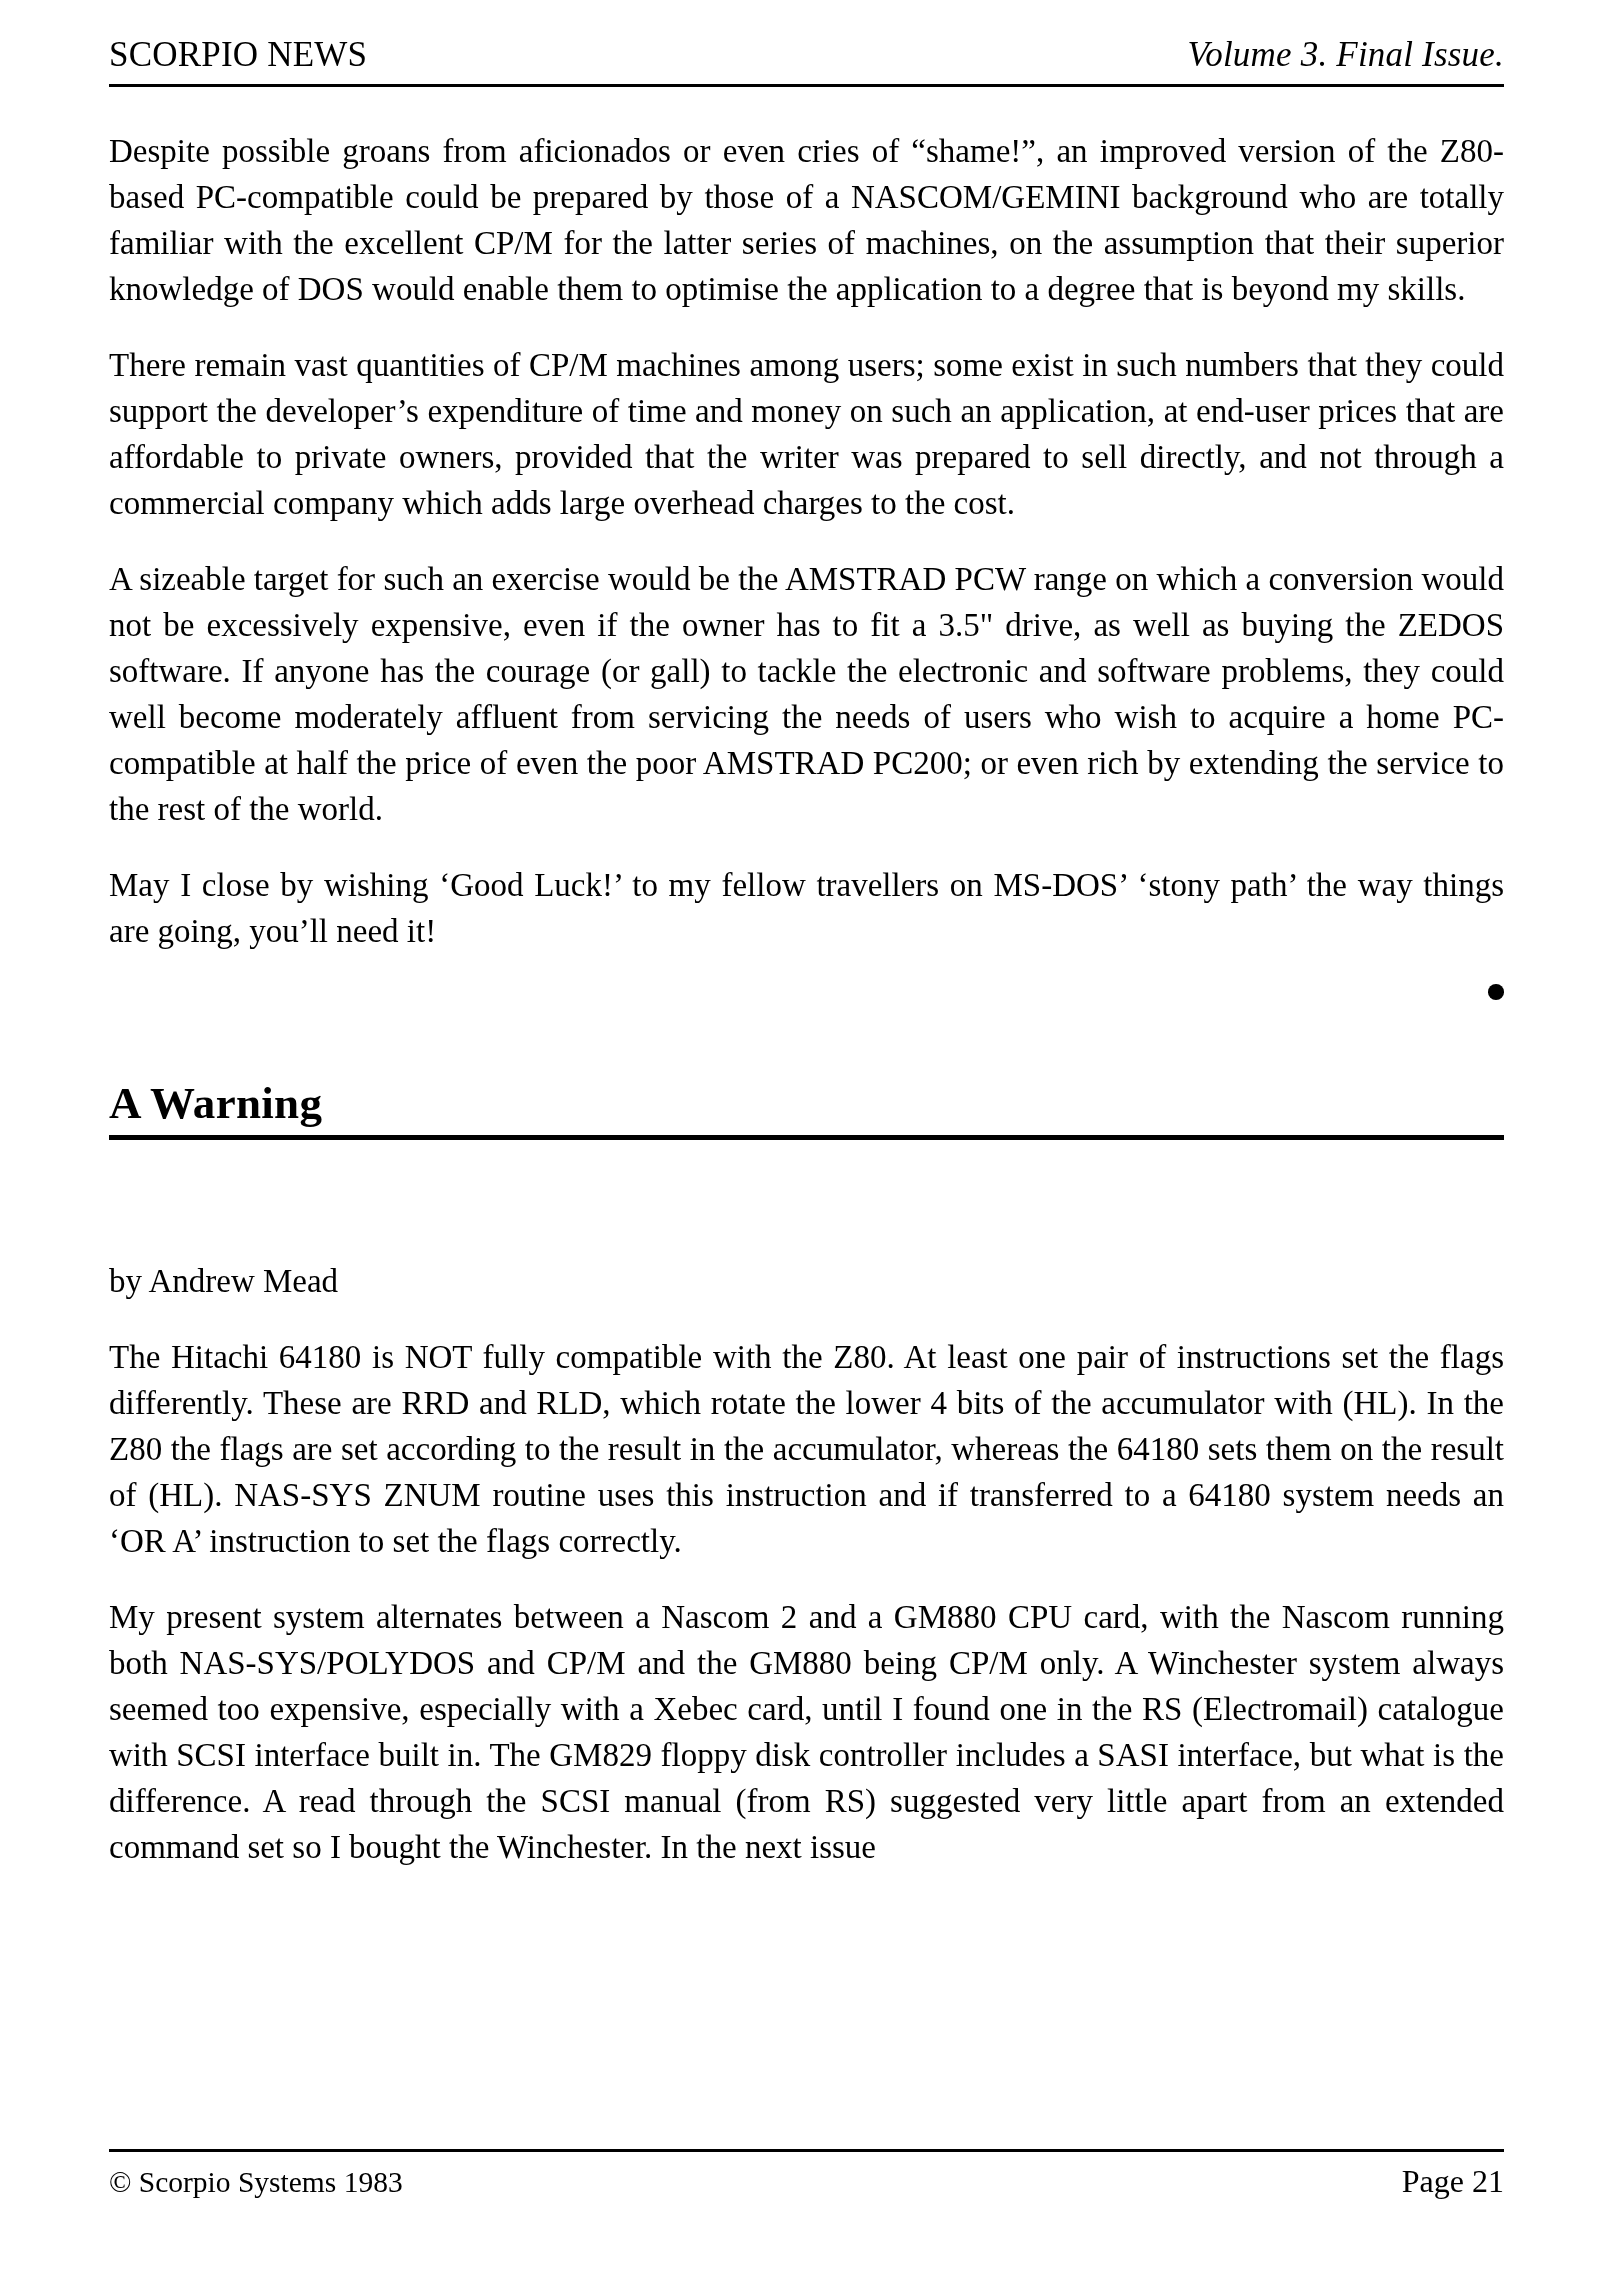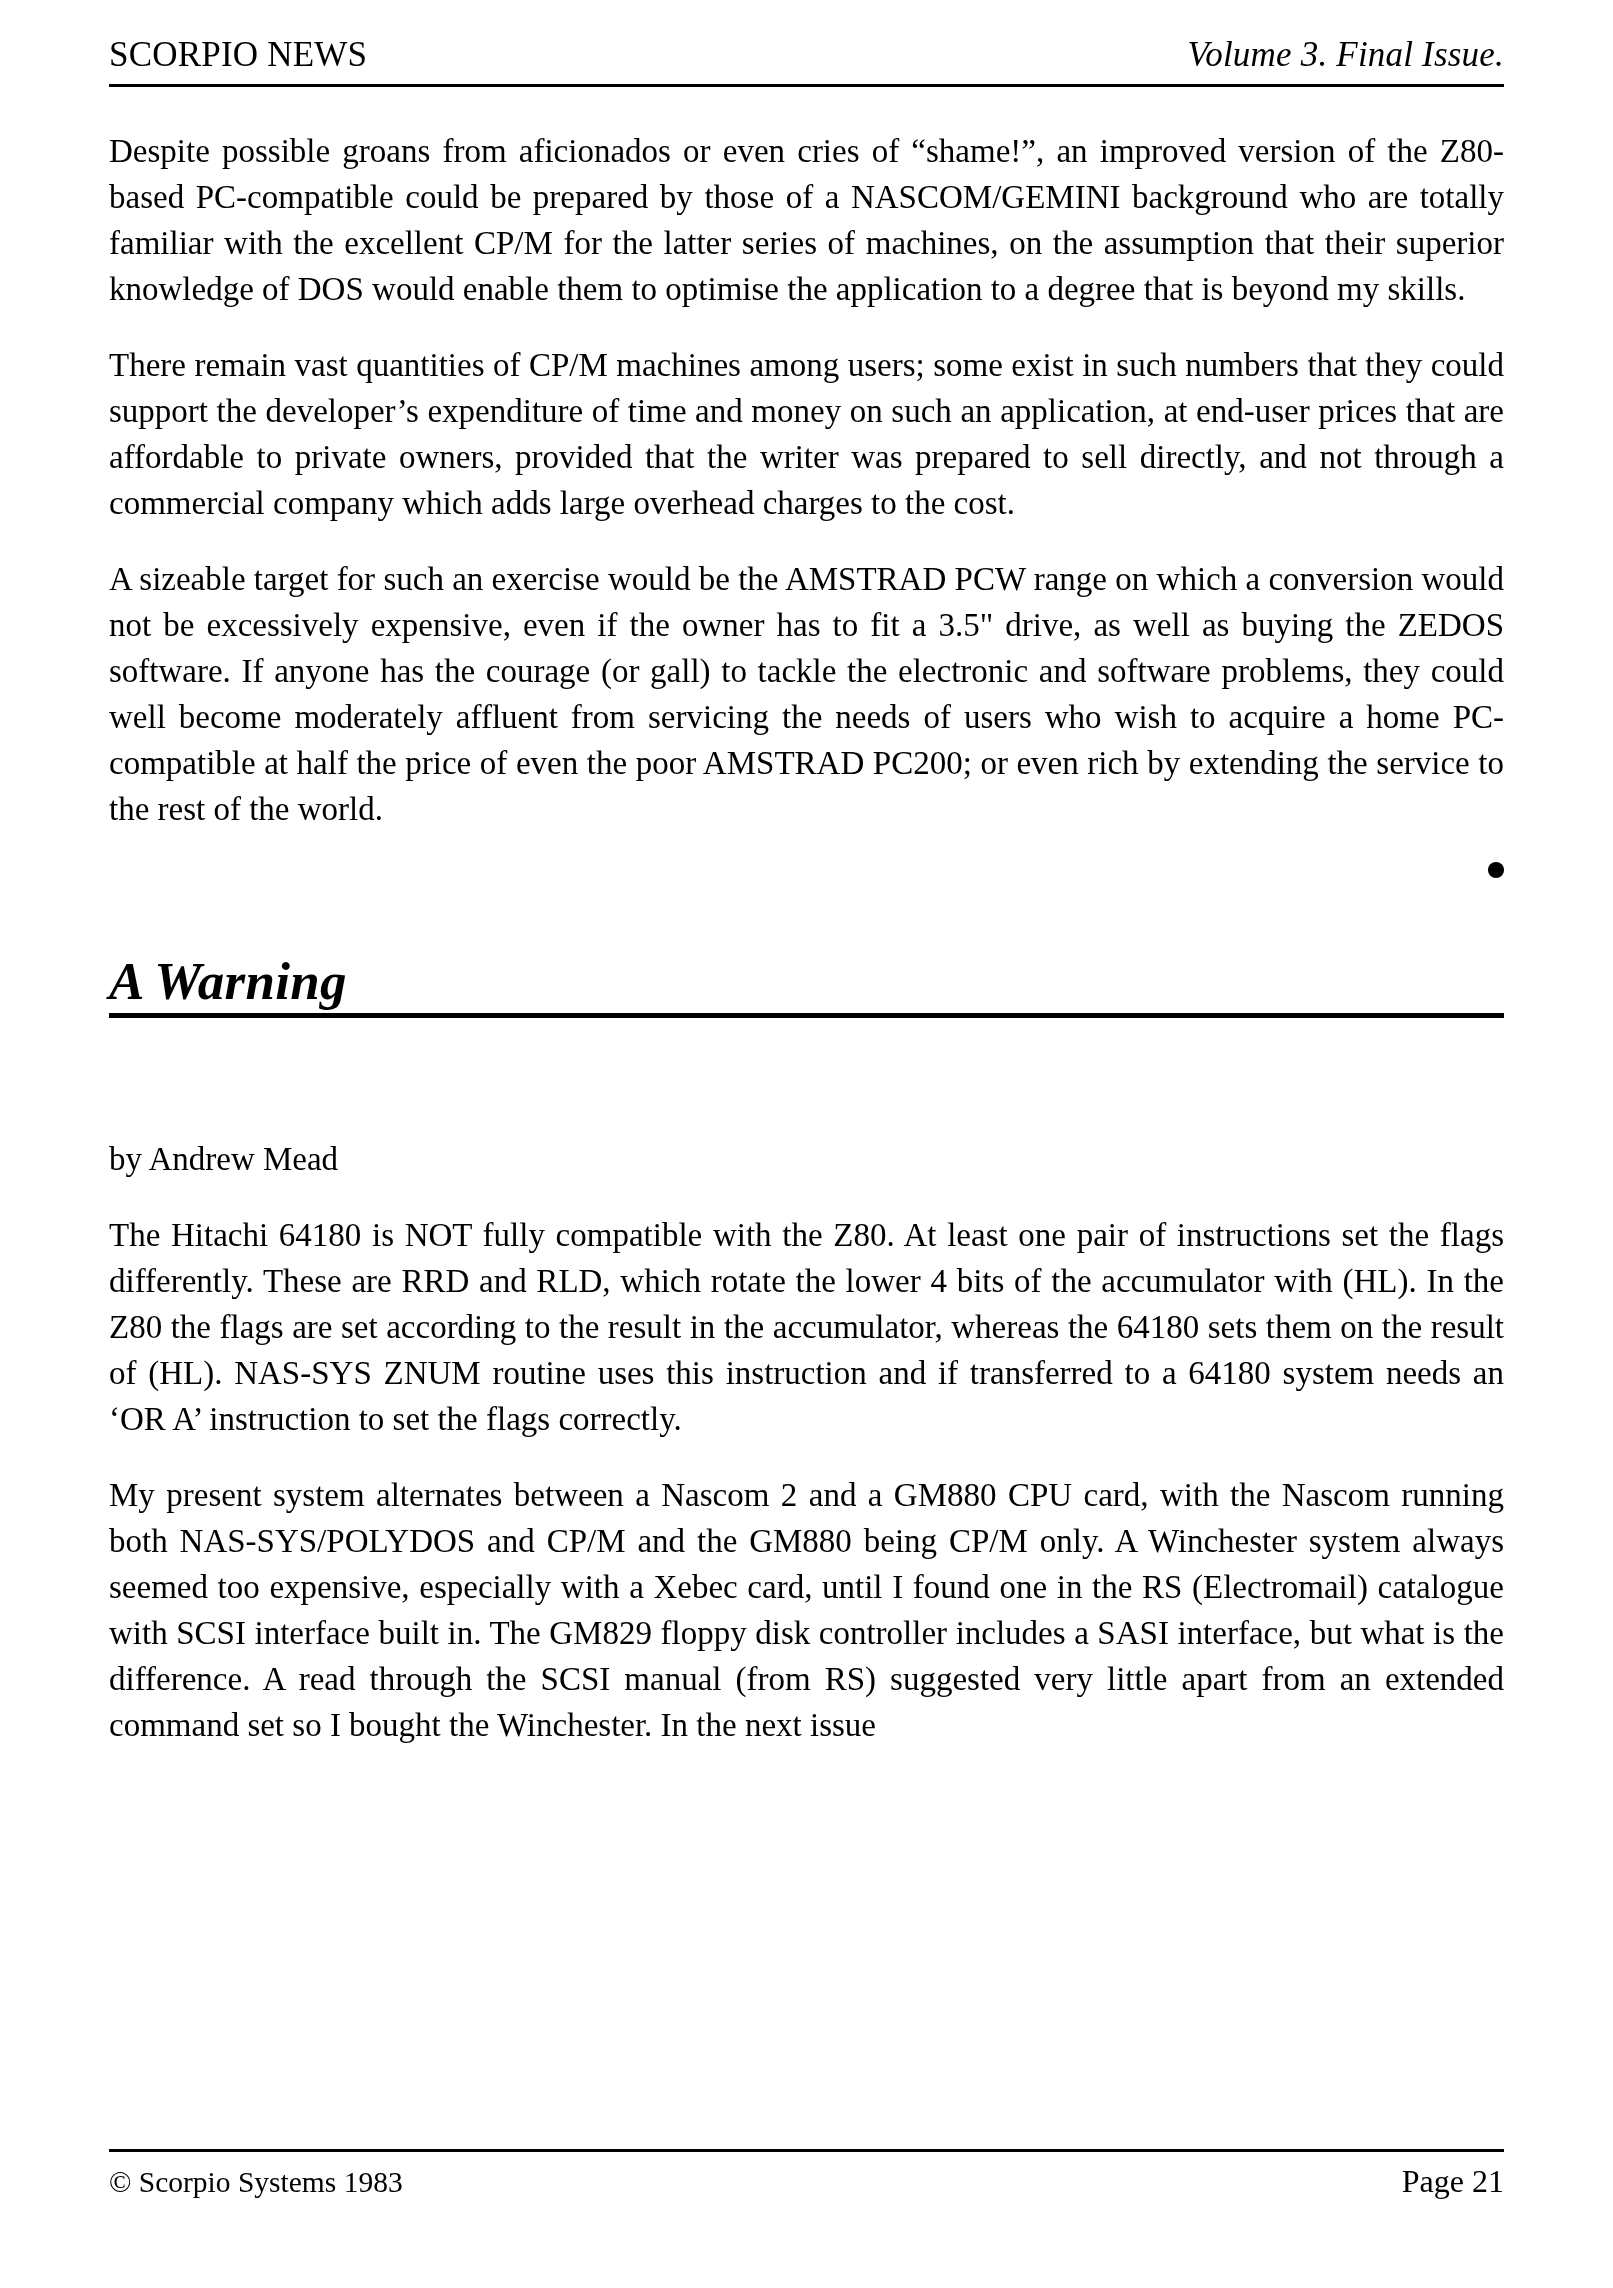--- a/index.html
+++ b/index.html
@@ -72,26 +72,25 @@
     display: flex;
     justify-content: space-between;
     align-items: baseline;
   }
 
   
   .section-head-wrap {
     margin-top: 76px;
   }
   h2.section-head {
-    font-size: 53px;
+    font-size: 45px;
     font-weight: bold;
     margin: 0 0 5.5px 0;
     line-height: 54px;
     letter-spacing: 0.3px;
-    font-style: italic;
   }
   .section-rule {
     height: 4.6px;
     background: #000;
     width: 100%;
   }
 
   .byline {
     font-size: 33px;
     line-height: 46px;
@@ -129,20 +128,21 @@
     <div class="runhead">
       <div class="runhead-left">SCORPIO NEWS</div>
       <div class="runhead-right">Volume 3. Final Issue.</div>
     </div>
     <div class="head-rule"></div>
 
     <p class="body">Despite possible groans from aficionados or even cries of “shame!”, an improved version of the Z80-based PC-compatible could be prepared by those of a NASCOM/GEMINI background who are totally familiar with the excellent CP/M for the latter series of machines, on the assumption that their superior knowledge of DOS would enable them to optimise the application to a degree that is beyond my skills.</p>
     <p class="body">There remain vast quantities of CP/M machines among users; some exist in such numbers that they could support the developer’s expenditure of time and money on such an application, at end-user prices that are affordable to private owners, provided that the writer was prepared to sell directly, and not through a commercial company which adds large overhead charges to the cost.</p>
     <p class="body">A sizeable target for such an exercise would be the AMSTRAD PCW range on which a conversion would not be excessively expensive, even if the owner has to fit a 3.5" drive, as well as buying the ZEDOS software. If anyone has the courage (or gall) to tackle the electronic and software problems, they could well become moderately affluent from servicing the needs of users who wish to acquire a home PC-compatible at half the price of even the poor AMSTRAD PC200; or even rich by extending the service to the rest of the world.</p>
 
+    <p class="body"><span>May I close by wishing ‘Good Luck!’ to my fellow travellers on MS-DOS’ ‘stony path’ the way things are going, you’ll need it!</span></p>
     <div class="endline">
       <span></span>
       <span class="endmark"></span>
     </div>
 
     <div class="section-head-wrap">
       <h2 class="section-head">A Warning</h2>
       <div class="section-rule"></div>
     </div>
 

